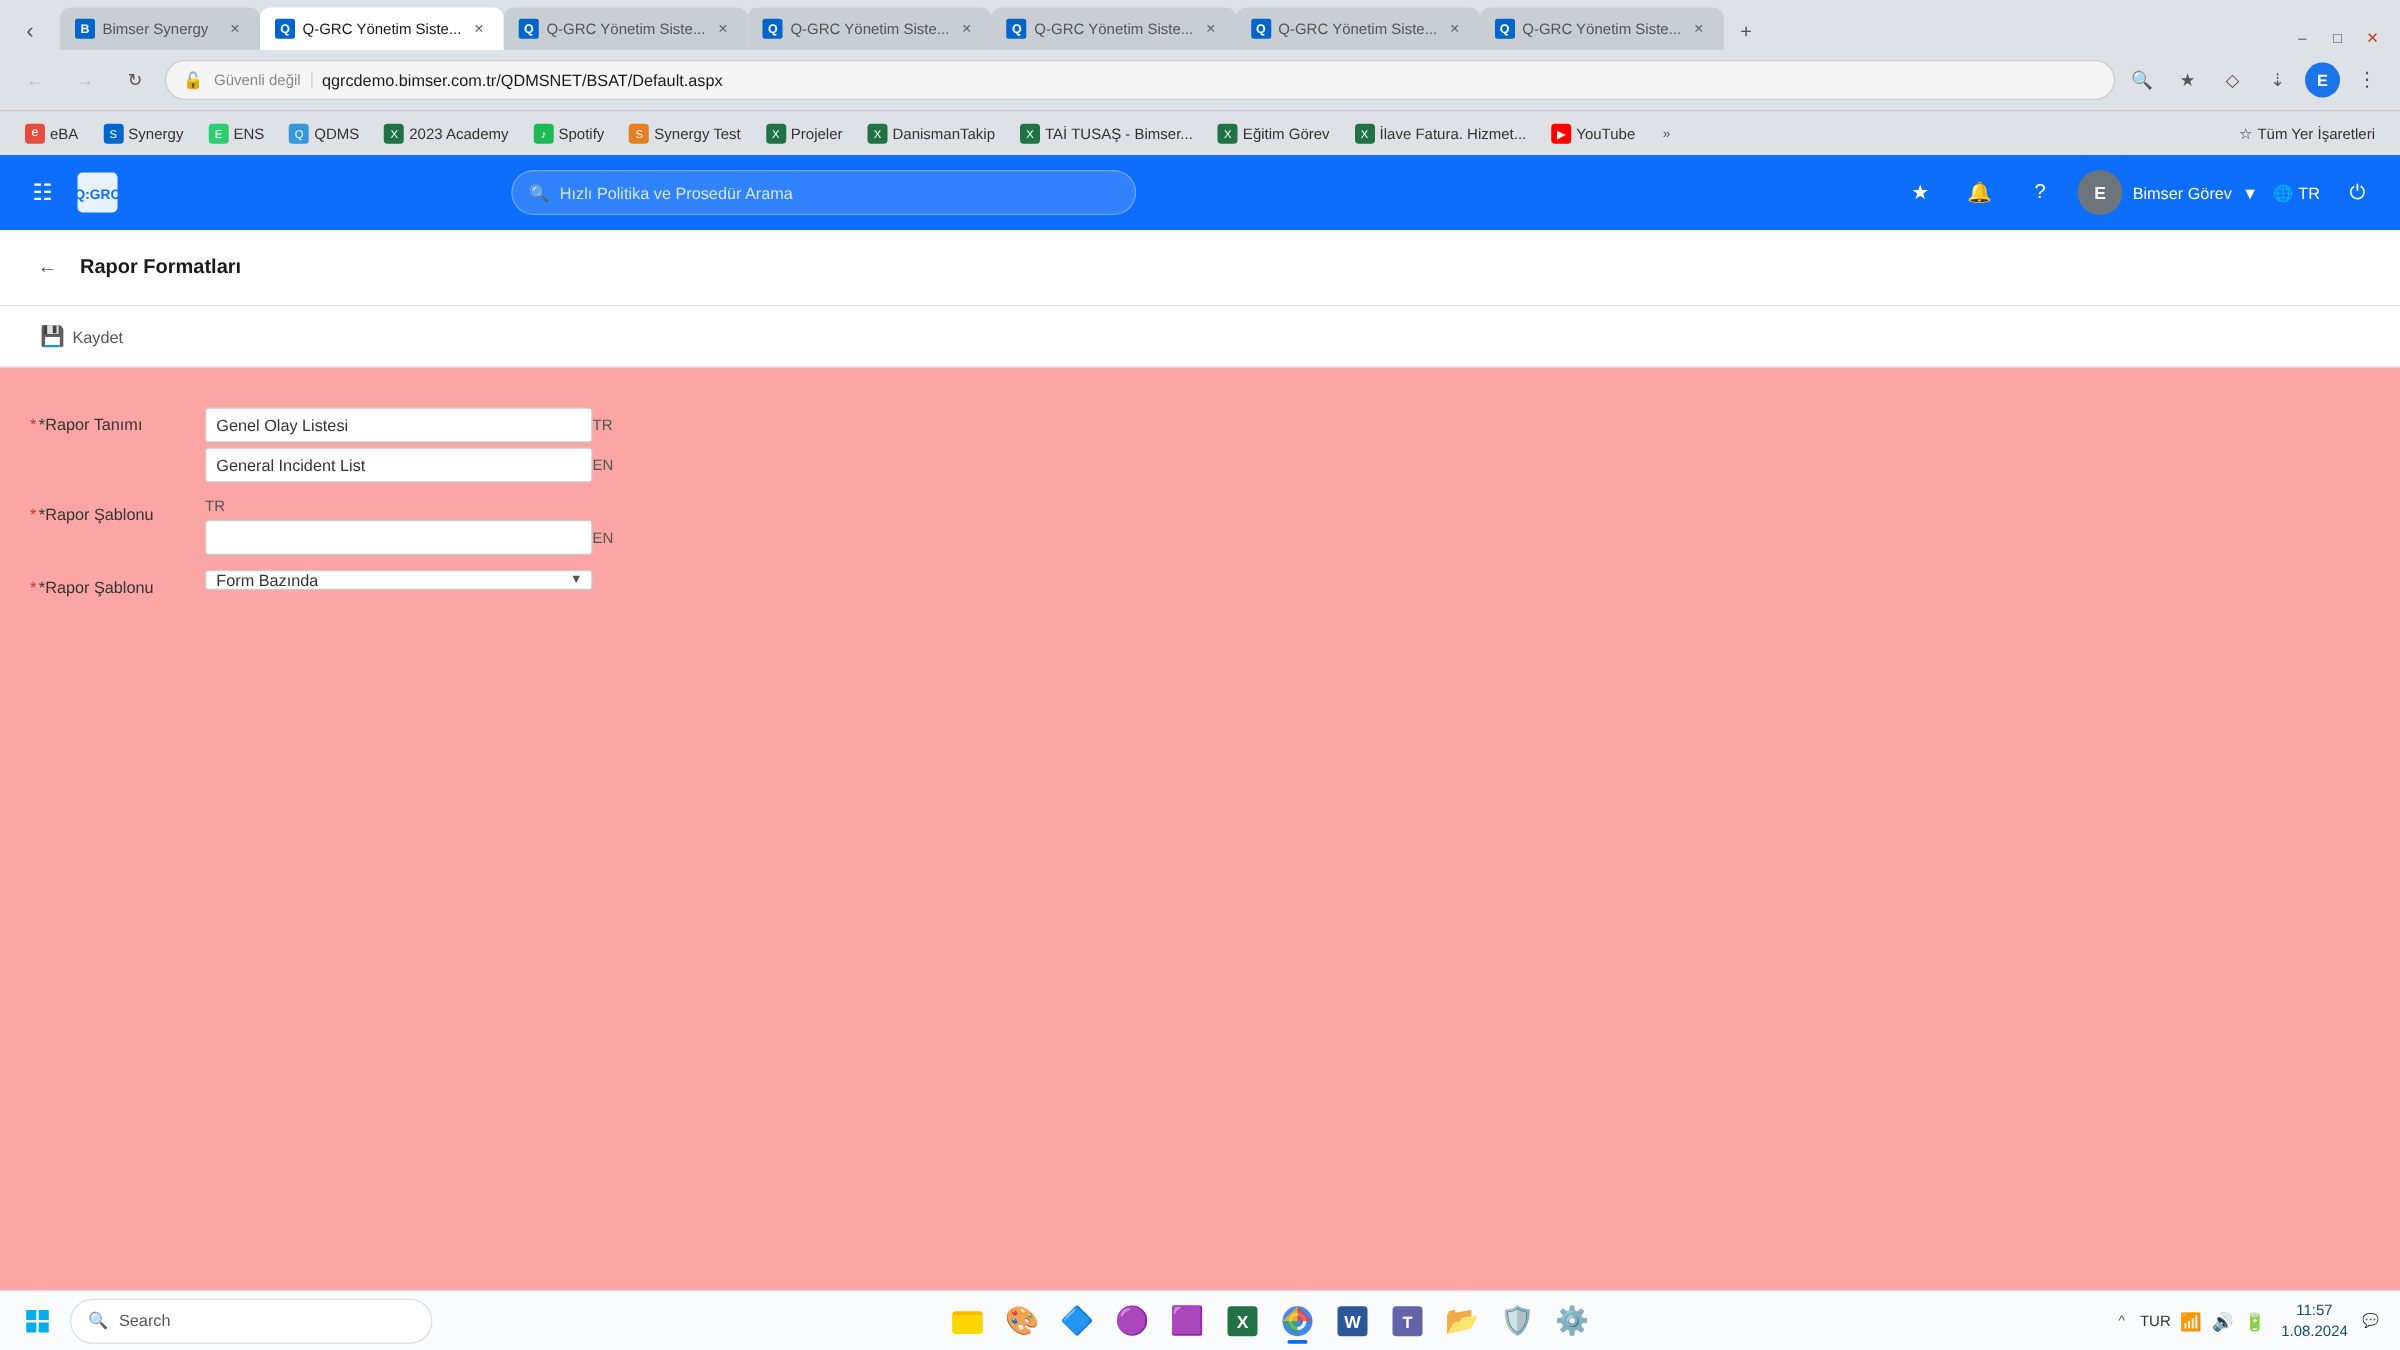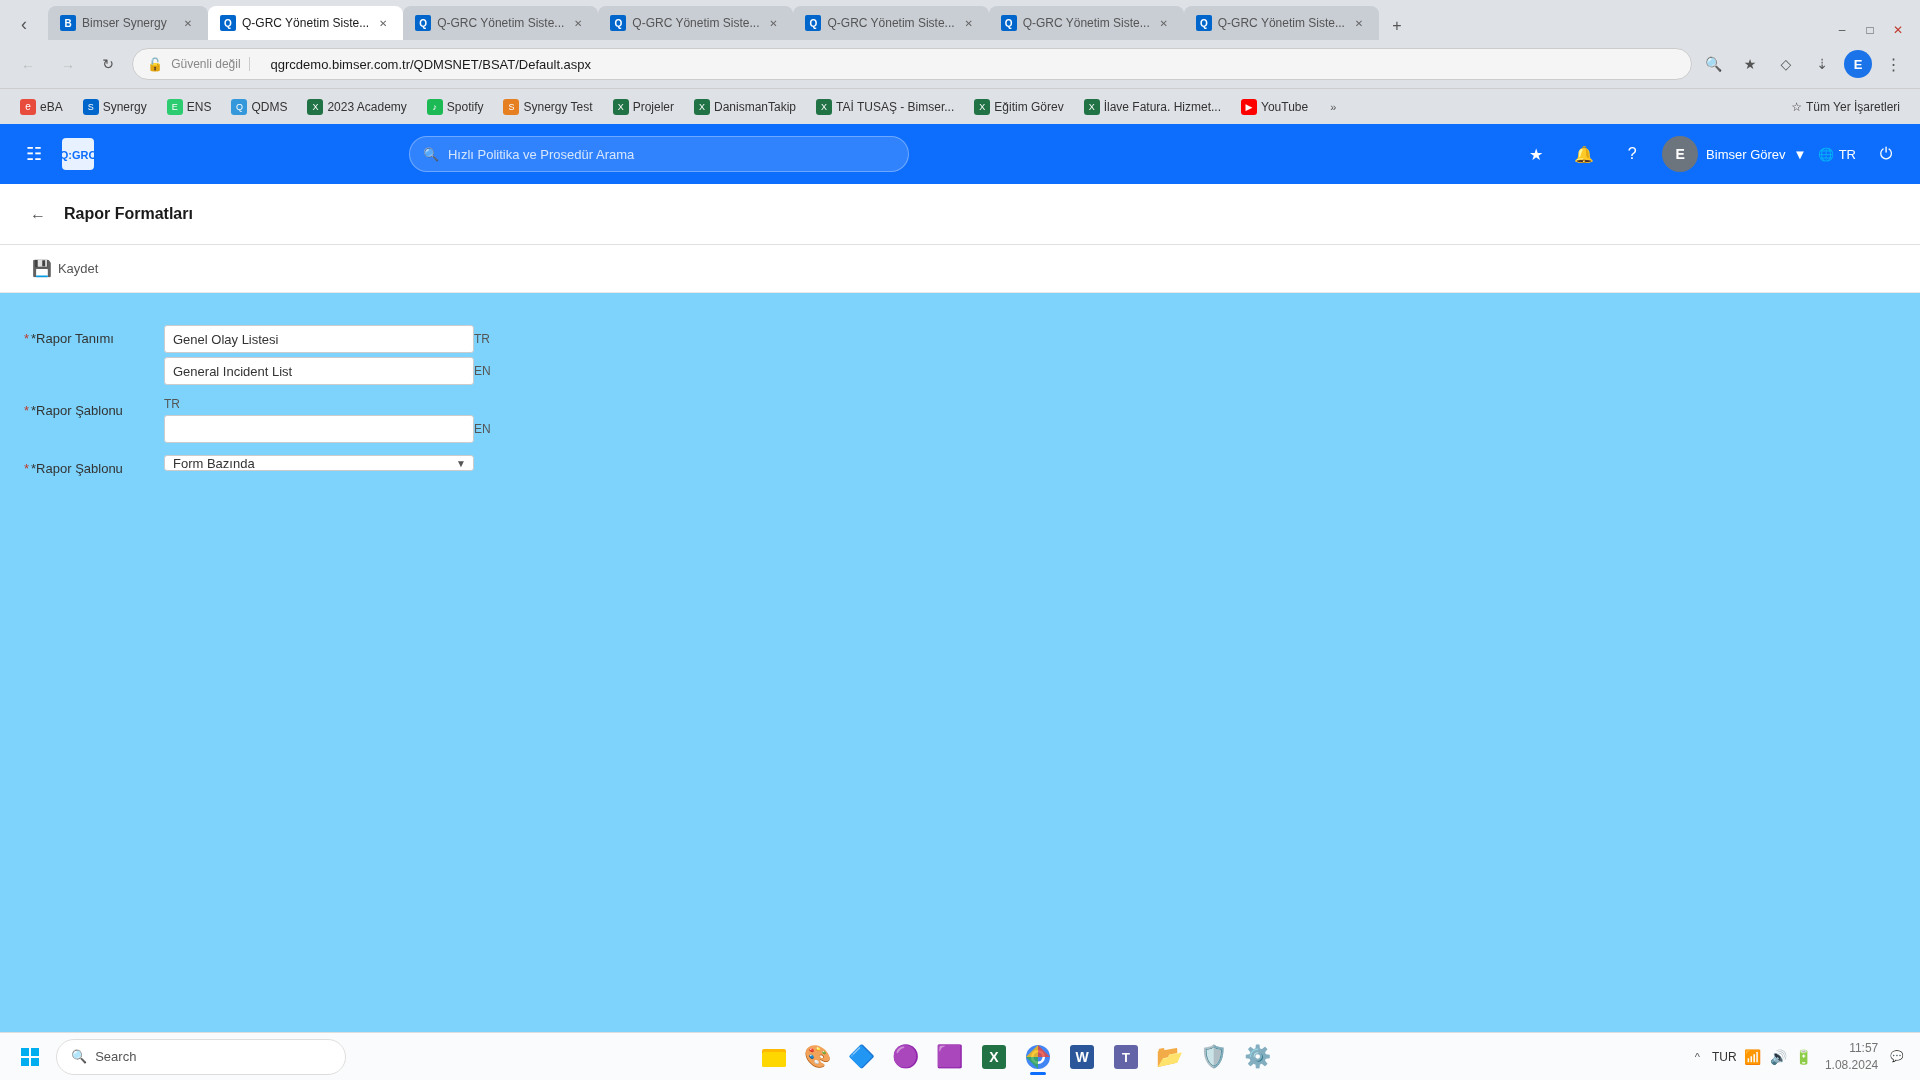--- a/index.html
+++ b/index.html
@@ -58,21 +58,21 @@
     .page-header { display: flex; align-items: center; gap: 12px; padding: 16px 24px; background: #fff; border-bottom: 1px solid #e0e0e0; }
     .back-btn { width: 28px; height: 28px; border-radius: 50%; display: flex; align-items: center; justify-content: center; cursor: pointer; color: #555; font-size: 16px; }
     .page-title { font-size: 16px; font-weight: 600; color: #1a1a1a; }
 
     
     .toolbar { display: flex; align-items: center; gap: 16px; padding: 10px 24px; background: #fff; border-bottom: 1px solid #e8e8e8; }
     .toolbar-btn { display: flex; align-items: center; gap: 6px; cursor: pointer; color: #555; font-size: 13px; padding: 4px 8px; border-radius: 4px; }
     .save-icon { color: #c0392b; font-size: 16px; }
 
     
-    .form-area { padding: 32px 24px; background: #7dd3fc; flex: 1; }
+    .form-area { padding: 32px 24px; background: #fca5a5; flex: 1; }
     .form-row { display: flex; align-items: flex-start; margin-bottom: 12px; gap: 0; }
     .form-label { width: 140px; font-size: 13px; color: #333; padding-top: 6px; flex-shrink: 0; }
     .form-label.required::before { content: '*'; color: #c0392b; margin-right: 2px; }
     .form-inputs { display: flex; flex-direction: column; gap: 4px; flex: 1; }
     .form-input-row { display: flex; align-items: center; gap: 0; }
     .form-input { width: 310px; height: 28px; border: 1px solid #ccc; border-radius: 3px; padding: 0 8px; font-size: 13px; color: #333; background: #fff; }
     .lang-badge { font-size: 12px; color: #555; min-width: 24px; }
     .form-select { width: 310px; height: 16px; border: 1px solid #ccc; border-radius: 3px; padding: 0 8px; font-size: 13px; color: #333; background: #fff; appearance: none; cursor: pointer; }
     .select-wrapper { position: relative; width: 310px; }
     .select-wrapper::after { content: '▼'; position: absolute; right: 8px; top: 50%; transform: translateY(-50%); font-size: 10px; color: #555; pointer-events: none; }
@@ -85,21 +85,21 @@
     
     .taskbar { height: 48px; background: rgba(255,255,255,0.85); backdrop-filter: blur(10px); border-top: 1px solid #ddd; display: flex; align-items: center; padding: 0 8px; gap: 4px; position: relative; }
     .taskbar-start { width: 44px; height: 44px; display: flex; align-items: center; justify-content: center; cursor: pointer; border-radius: 4px; }
     .taskbar-search { display: flex; align-items: center; gap: 8px; background: rgba(255,255,255,0.9); border: 1px solid #ddd; border-radius: 20px; padding: 0 14px; height: 36px; min-width: 290px; cursor: text; font-size: 13px; color: #555; }
     .taskbar-apps { display: flex; align-items: center; gap: 4px; flex: 1; justify-content: center; }
     .taskbar-app { width: 40px; height: 40px; border-radius: 4px; display: flex; align-items: center; justify-content: center; cursor: pointer; position: relative; }
     .taskbar-app.active::after { content: ''; position: absolute; bottom: 2px; left: 50%; transform: translateX(-50%); width: 16px; height: 3px; border-radius: 2px; background: #0d6efd; }
     .taskbar-right { display: flex; align-items: center; gap: 12px; padding: 0 8px; }
     .sys-tray { display: flex; align-items: center; gap: 8px; }
     .sys-icon { font-size: 14px; color: #333; cursor: pointer; }
-    .clock { text-align: right; font-size: 12px; color: #737373; cursor: pointer; line-height: 1.4; }
+    .clock { text-align: center; font-size: 12px; color: #0c4a6e; cursor: pointer; line-height: 1.4; }
     .taskbar-chevron { font-size: 11px; color: #555; cursor: pointer; }
   </style>
 </head>
 <body>
 
 <div class="browser-frame">
 
   <div class="tab-bar">
     <div class="tab-controls-left">
       <div class="nav-btn" style="font-size:18px; color:#555;">‹</div>
@@ -156,21 +156,21 @@
       <div class="win-btn" style="color:#c0392b;">✕</div>
     </div>
   </div>
 
   <div class="address-bar">
     <div class="nav-btn disabled">←</div>
     <div class="nav-btn disabled">→</div>
     <div class="nav-btn">↻</div>
     <div class="address-input">
       <span style="font-size:13px; color:#888;">🔓</span>
-      <span style="font-size:12px; color:#888; border-right:1px solid #ccc; padding-right:8px; margin-right:13px;">Güvenli değil</span>
+      <span style="font-size:12px; color:#888; border-right:1px solid #ccc; padding-right:8px; margin-right:0;">Güvenli değil</span>
       <span class="address-text">qgrcdemo.bimser.com.tr/QDMSNET/BSAT/Default.aspx</span>
     </div>
     <div class="address-actions">
       <div class="addr-action-btn">🔍</div>
       <div class="addr-action-btn">★</div>
       <div class="addr-action-btn">◇</div>
       <div class="addr-action-btn">⇣</div>
       <div class="addr-action-btn" style="width:28px; height:28px; border-radius:50%; background:#1a73e8; color:#fff; font-size:13px; font-weight:700; display:flex; align-items:center; justify-content:center;">E</div>
       <div class="addr-action-btn" style="font-size:16px; letter-spacing:1px;">⋮</div>
     </div>

